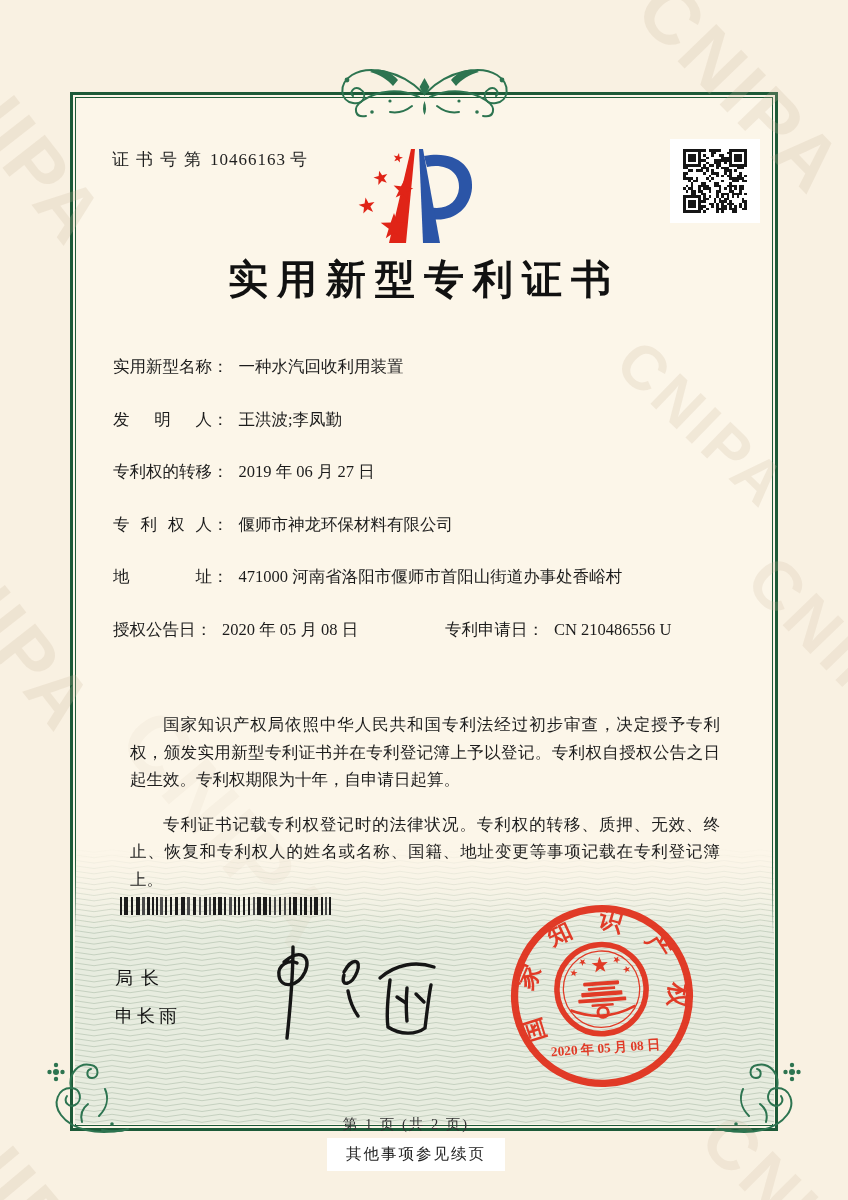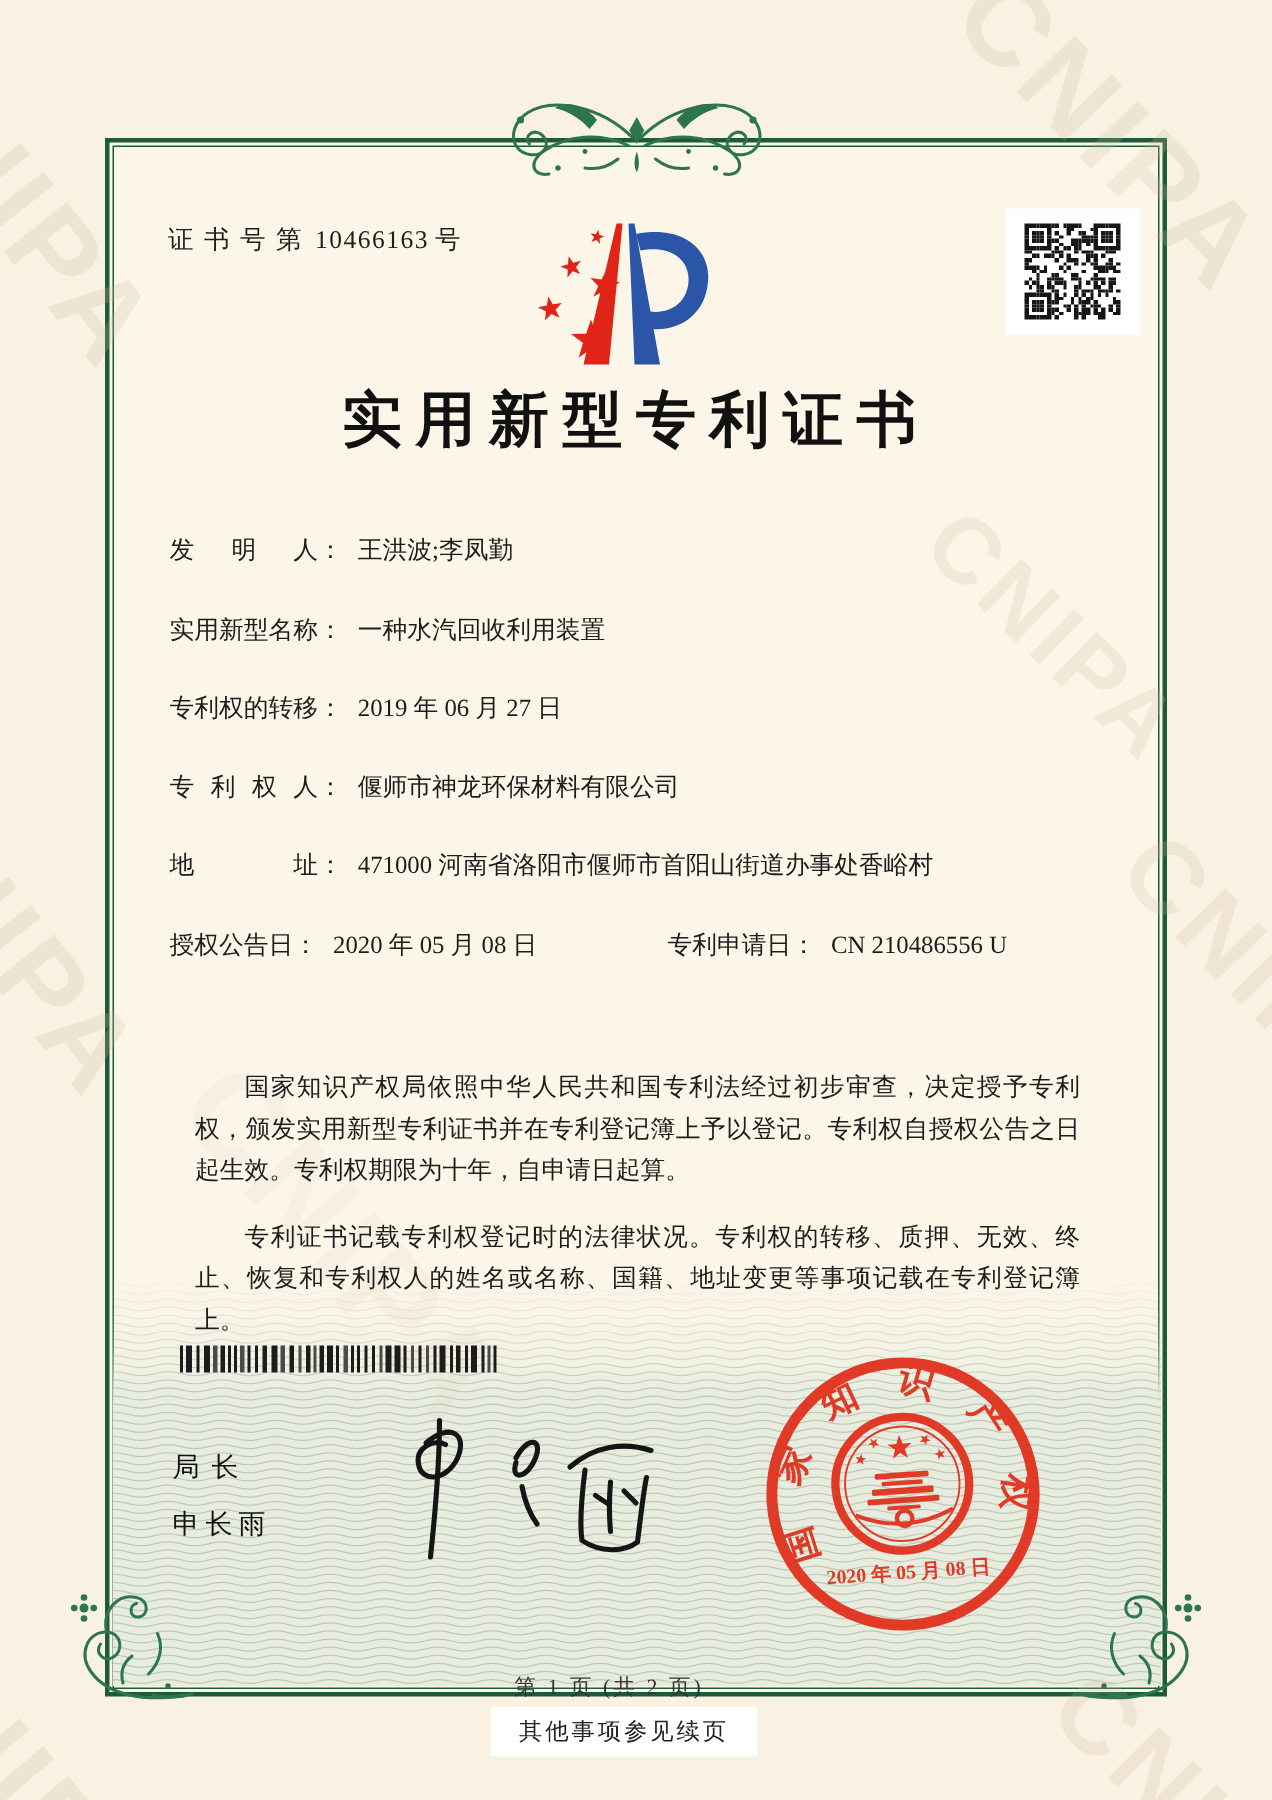--- a/index.html
+++ b/index.html
@@ -835,22 +835,22 @@
         <i></i>
         <i></i>
         <i></i>
         <i></i>
       </div>
   </div>
 
   <h1 class="title">实用新型专利证书</h1>
 
   <div class="fields" id="fields">
+      <div class="frow"><span class="flabel">实用新型名称</span><span class="fcolon">：</span><span>一种水汽回收利用装置</span></div>
       <div class="frow"><span class="flabel">发明人</span><span class="fcolon">：</span><span>王洪波;李凤勤</span></div>
-      <div class="frow"><span class="flabel">实用新型名称</span><span class="fcolon">：</span><span>一种水汽回收利用装置</span></div>
       <div class="frow"><span class="flabel">专利权的转移</span><span class="fcolon">：</span><span>2019 年 06 月 27 日</span></div>
       <div class="frow"><span class="flabel">专利权人</span><span class="fcolon">：</span><span>偃师市神龙环保材料有限公司</span></div>
       <div class="frow"><span class="flabel">地址</span><span class="fcolon">：</span><span>471000 河南省洛阳市偃师市首阳山街道办事处香峪村</span></div>
       <div class="frow"><span class="fpair1"><span class="flabel plain">授权公告日</span><span class="fcolon">：</span><span>2020 年 05 月 08 日</span></span><span class="flabel plain">专利申请日</span><span class="fcolon">：</span><span>CN 210486556 U</span></div>
     </div>
 
   <div class="body-text" id="body-text">
       <p>国家知识产权局依照中华人民共和国专利法经过初步审查，决定授予专利权，颁发实用新型专利证书并在专利登记簿上予以登记。专利权自授权公告之日起生效。专利权期限为十年，自申请日起算。</p>
       <p>专利证书记载专利权登记时的法律状况。专利权的转移、质押、无效、终止、恢复和专利权人的姓名或名称、国籍、地址变更等事项记载在专利登记簿上。</p>
     </div>

